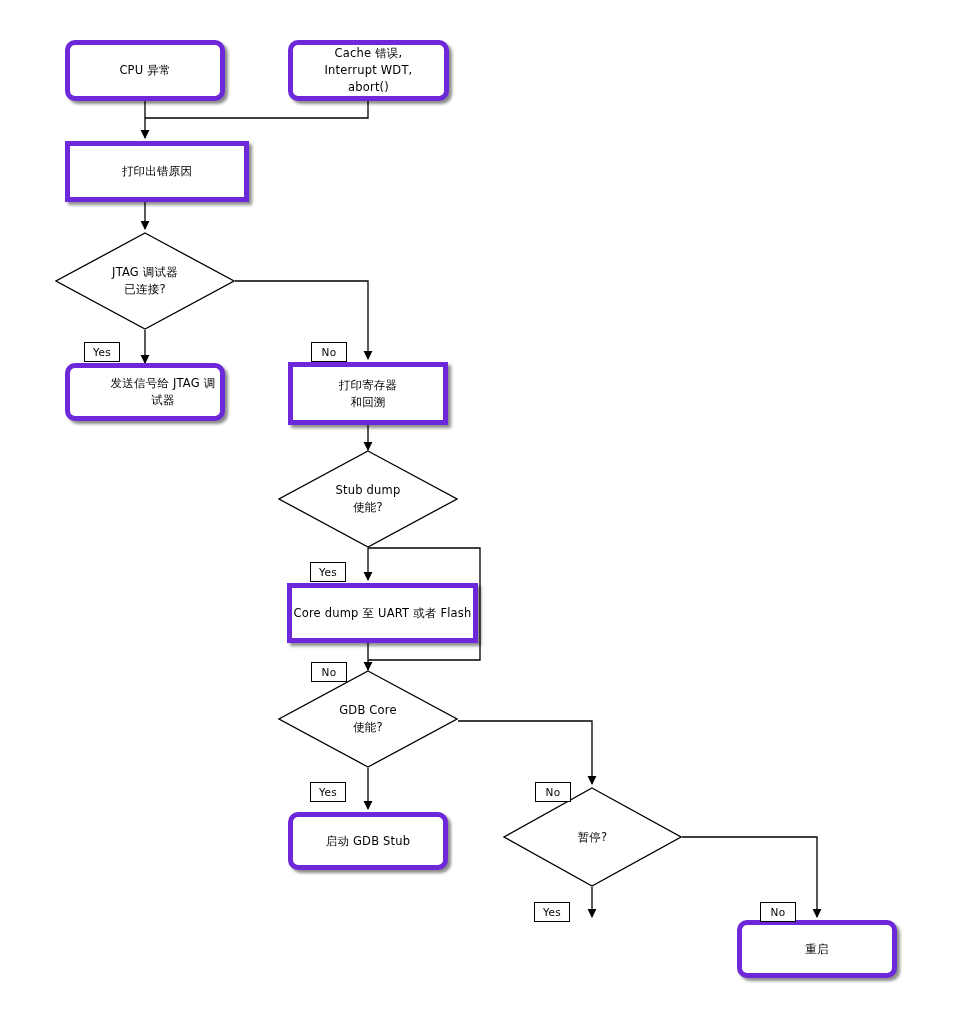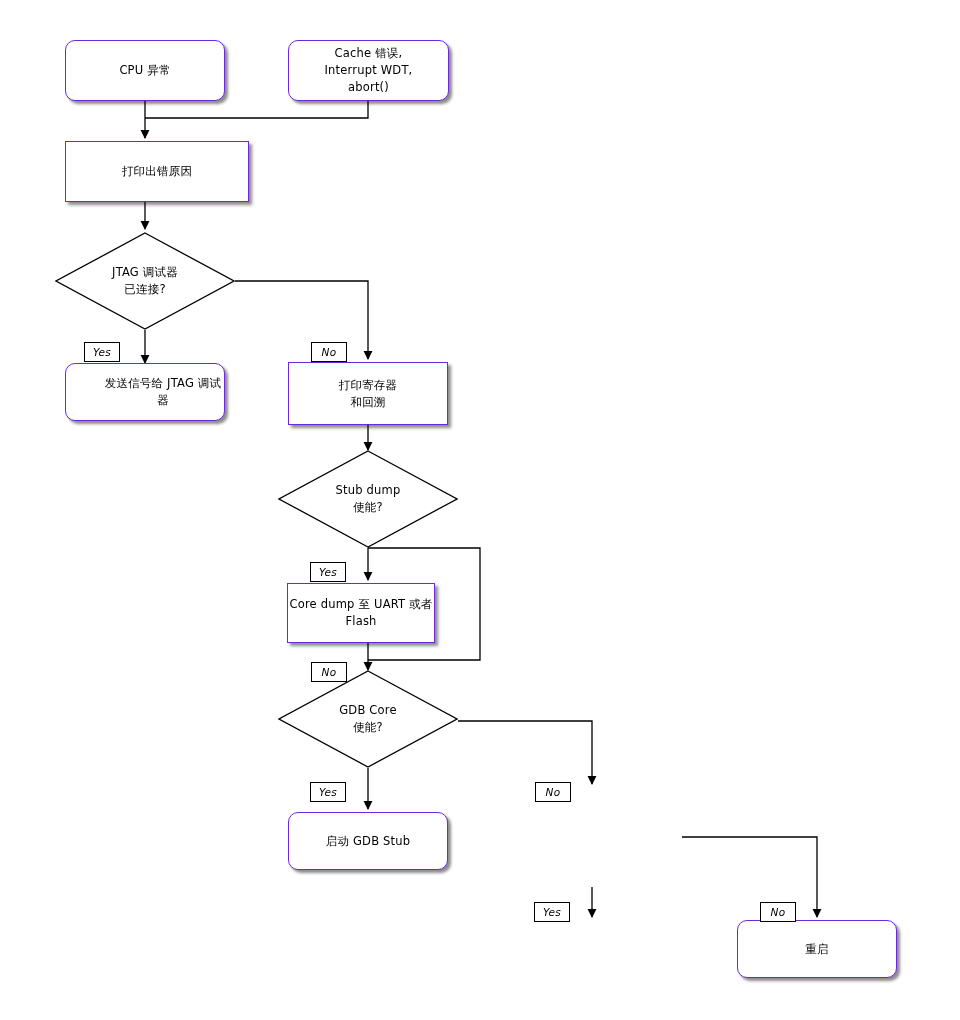--- a/index.html
+++ b/index.html
@@ -24,21 +24,21 @@
     left: 0;
     top: 0;
     width: 960px;
     height: 1020px;
     pointer-events: none;
   }
   .node {
     position: absolute;
     box-sizing: border-box;
     background: #ffffff;
-    border: 1px solid #6d28d9;
+    border: 5px solid #6d28d9;
     display: flex;
     align-items: center;
     justify-content: center;
     text-align: center;
     font-size: 11.5px;
     line-height: 1.45;
     color: #000000;
     box-shadow: 3px 3px 3px rgba(0,0,0,0.45);
     white-space: pre-line;
     letter-spacing: 0.2px;
@@ -79,21 +79,20 @@
     background: #ffffff;
     border: 1px solid #000000;
     font-size: 10.5px;
     line-height: 18px;
     height: 20px;
     min-width: 36px;
     text-align: center;
     color: #000000;
     padding: 0 4px;
     letter-spacing: 0.3px;
-    font-style: italic;
   }
 </style>
 </head>
 <body>
 
 <div id="canvas">
 
   <svg class="edges" viewBox="0 0 960 1020">
     <defs>
       <marker id="arrow" viewBox="0 0 10 10" refX="9" refY="5" markerWidth="7" markerHeight="7" orient="auto-start-reverse">
@@ -152,32 +151,38 @@
 和回溯</div>
 
   <div class="diamond" style="left:278px; top:450px; width:180px; height:98px;">
     <svg class="dshape" viewBox="0 0 180 98" preserveAspectRatio="none">
       <polygon points="90,1 179,49 90,97 1,49" fill="#ffffff" stroke="#000000" stroke-width="1.3"></polygon>
     </svg>
     <span class="dlabel">Stub dump
 使能?</span>
   </div>
 
-  <div class="node rect" style="left:287px; top:583px; width:148px; height:60px;">Core dump 至 UART 或者 Flash</div>
+  <div class="node rect" style="left:287px; top:583px; width:191px; height:60px;">Core dump 至 UART 或者 Flash</div>
 
   <div class="diamond" style="left:278px; top:670px; width:180px; height:98px;">
     <svg class="dshape" viewBox="0 0 180 98" preserveAspectRatio="none">
       <polygon points="90,1 179,49 90,97 1,49" fill="#ffffff" stroke="#000000" stroke-width="1.3"></polygon>
     </svg>
     <span class="dlabel">GDB Core
 使能?</span>
   </div>
 
   <div class="node rounded" style="left:288px; top:812px; width:160px; height:58px;">启动 GDB Stub</div>
 
+  <div class="diamond" style="left:503px; top:787px; width:179px; height:100px;">
+    <svg class="dshape" viewBox="0 0 179 100" preserveAspectRatio="none">
+      <polygon points="89,1 178,50 89,99 1,50" fill="#ffffff" stroke="#000000" stroke-width="1.3"></polygon>
+    </svg>
+    <span class="dlabel">暂停?</span>
+  </div>
 
 
   <div class="node rounded" style="left:737px; top:920px; width:160px; height:58px;">重启</div>
 
   <div class="edge-label" style="left:84px; top:342px;">Yes</div>
 
   <div class="edge-label" style="left:311px; top:342px;">No</div>
 
   <div class="edge-label" style="left:310px; top:562px;">Yes</div>
 

